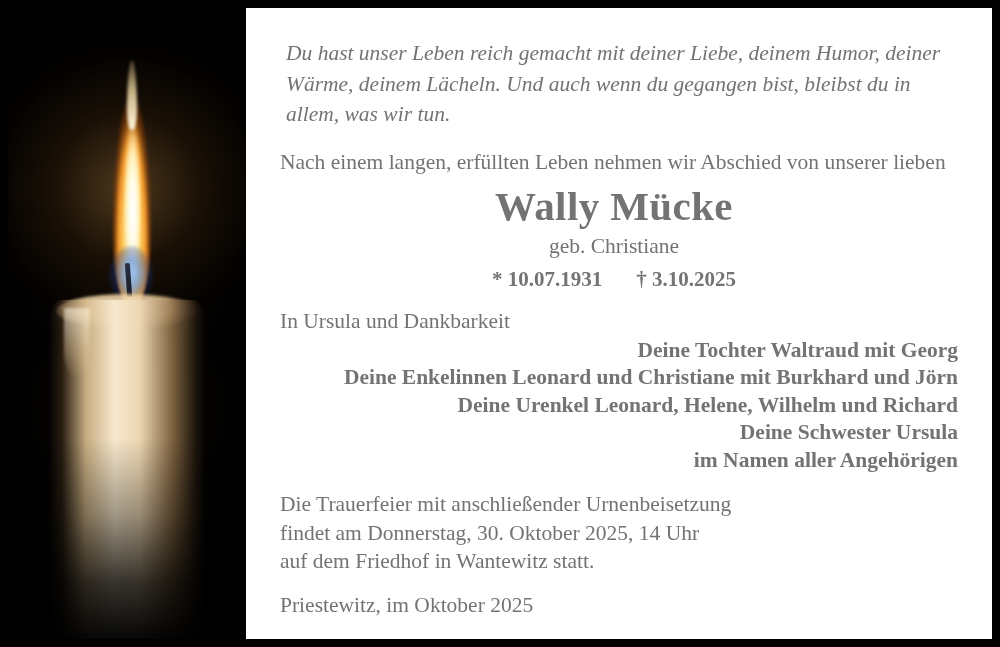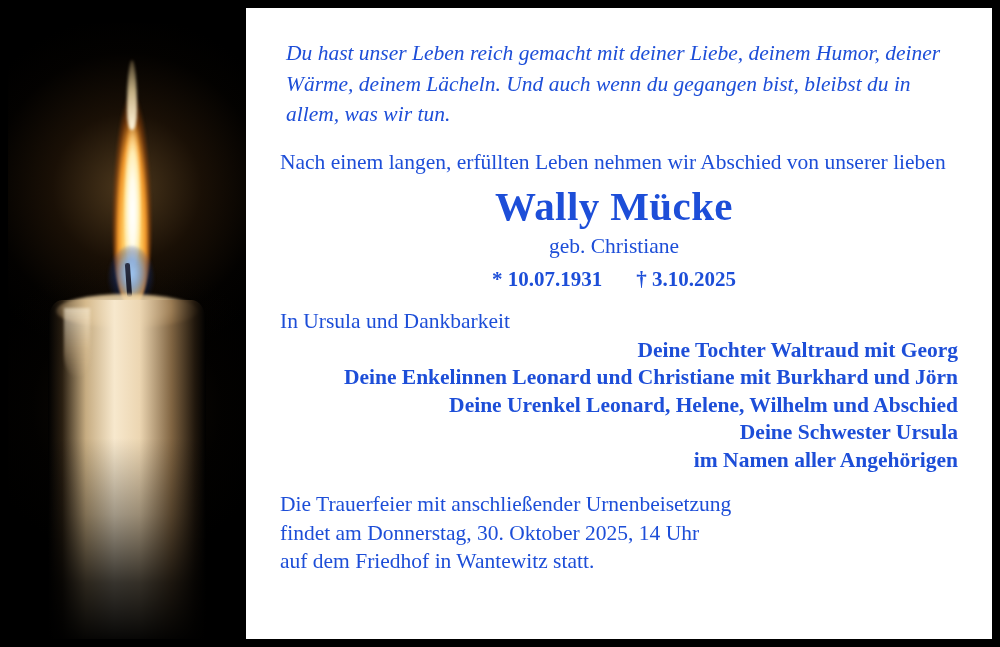--- a/index.html
+++ b/index.html
@@ -193,21 +193,21 @@
     filter: blur(1.8px);
   }
 
   
   .text-panel {
     position: relative;
     flex: 1 1 auto;
     background: #ffffff;
     padding: 30px 34px 22px 34px;
     box-sizing: border-box;
-    color: #1d4ed8;
+    color: #737373;
   }
 
   .verse {
     font-style: italic;
     font-size: 21.5px;
     line-height: 1.42;
     margin: 0 0 18px 6px;
     max-width: 690px;
   }
 
@@ -302,26 +302,27 @@
       <div class="maiden">geb. Christiane</div>
       <div class="dates">
         <span class="birth">* 10.07.1931</span><span class="death">† 3.10.2025</span>
       </div>
     </div>
 
     <p class="family-intro">In Ursula und Dankbarkeit</p>
     <ul class="family-list">
       <li>Deine Tochter Waltraud mit Georg</li>
       <li>Deine Enkelinnen Leonard und Christiane mit Burkhard und Jörn</li>
-      <li>Deine Urenkel Leonard, Helene, Wilhelm und Abschied</li>
+      <li>Deine Urenkel Leonard, Helene, Wilhelm und Richard</li>
       <li>Deine Schwester Ursula</li>
       <li>im Namen aller Angehörigen</li>
     </ul>
 
     <div class="ceremony">
       <div>Die Trauerfeier mit anschließender Urnenbeisetzung</div>
       <div>findet am Donnerstag, 30. Oktober 2025, 14 Uhr</div>
       <div>auf dem Friedhof in Wantewitz statt.</div>
     </div>
 
+    <p class="place">Priestewitz, im Oktober 2025</p>
 
   </div>
 </div>
 
 </body></html>

